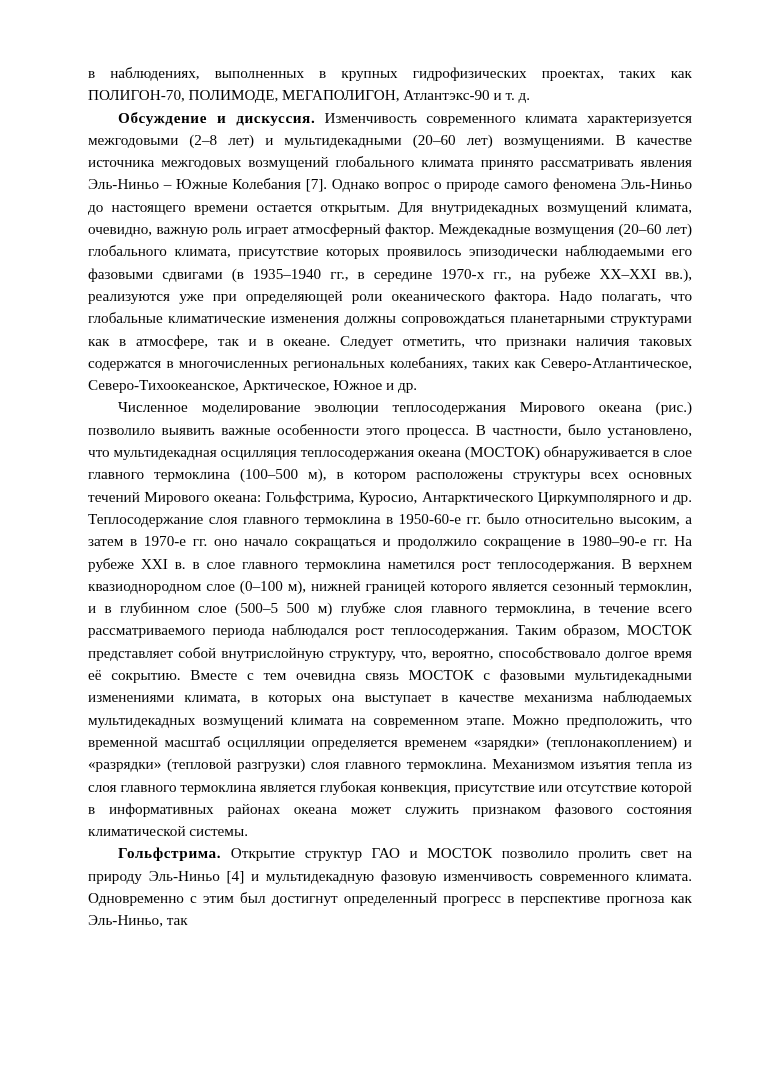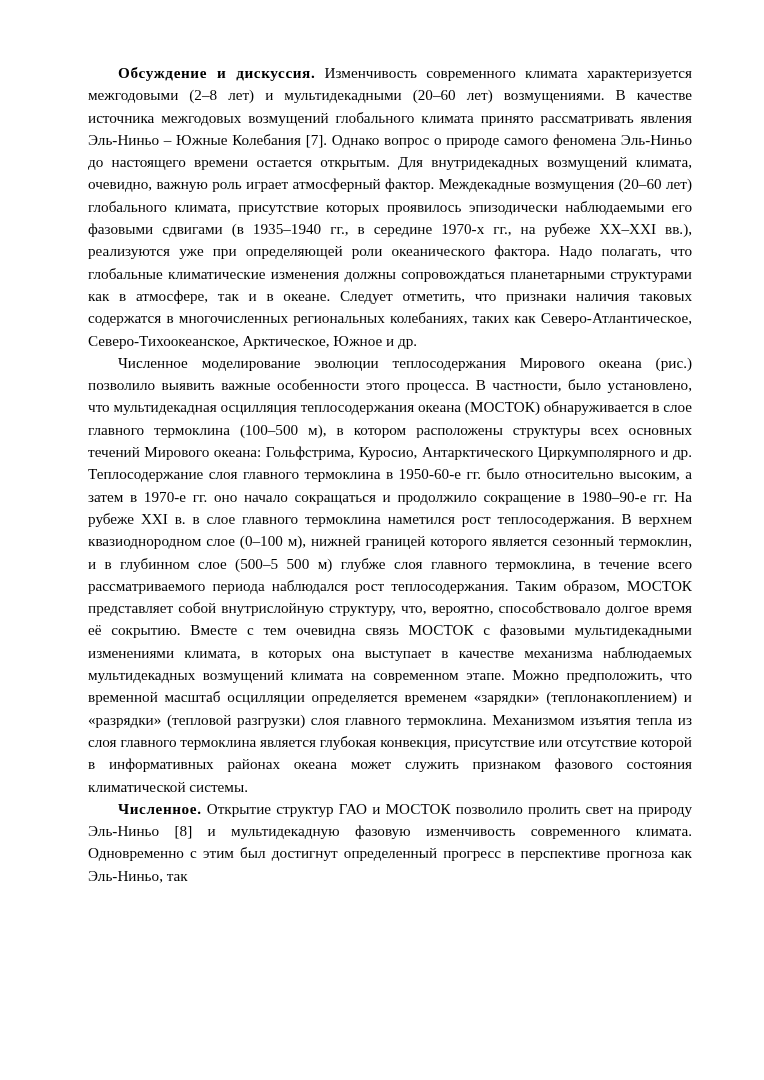--- a/index.html
+++ b/index.html
@@ -47,28 +47,31 @@
     font-size: 13.5px;
     line-height: 16px;
   }
 </style>
 </head>
 <body>
 
 <div class="page">
   <div class="body-text">
 
+    <p>
+      <span>в наблюдениях, выполненных в крупных гидрофизических проектах, таких как ПОЛИГОН-70, ПОЛИМОДЕ, МЕГАПОЛИГОН, Атлантэкс-90 и т. д.</span>
+    </p>
 
     <p class="indent">
       <span class="runin">Обсуждение и дискуссия.</span><span> Изменчивость современного климата характеризуется межгодовыми (2–8 лет) и мультидекадными (20–60 лет) возмущениями. В качестве источника межгодовых возмущений глобального климата принято рассматривать явления Эль-Ниньо – Южные Колебания [7]. Однако вопрос о природе самого феномена Эль-Ниньо до настоящего времени остается открытым. Для внутридекадных возмущений климата, очевидно, важную роль играет атмосферный фактор. Междекадные возмущения (20–60 лет) глобального климата, присутствие которых проявилось эпизодически наблюдаемыми его фазовыми сдвигами (в 1935–1940 гг., в середине 1970-х гг., на рубеже XX–XXI вв.), реализуются уже при определяющей роли океанического фактора. Надо полагать, что глобальные климатические изменения должны сопровождаться планетарными структурами как в атмосфере, так и в океане. Следует отметить, что признаки наличия таковых содержатся в многочисленных региональных колебаниях, таких как Северо-Атлантическое, Северо-Тихоокеанское, Арктическое, Южное и др.</span>
     </p>
 
     <p class="indent">
       <span>Численное моделирование эволюции теплосодержания Мирового океана (рис.) позволило выявить важные особенности этого процесса. В частности, было установлено, что мультидекадная осцилляция теплосодержания океана (МОСТОК) обнаруживается в слое главного термоклина (100–500 м), в котором расположены структуры всех основных течений Мирового океана: Гольфстрима, Куросио, Антарктического Циркумполярного и др. Теплосодержание слоя главного термоклина в 1950-60-е гг. было относительно высоким, а затем в 1970-е гг. оно начало сокращаться и продолжило сокращение в 1980–90-е гг. На рубеже XXI в. в слое главного термоклина наметился рост теплосодержания. В верхнем квазиоднородном слое (0–100 м), нижней границей которого является сезонный термоклин, и в глубинном слое (500–5 500 м) глубже слоя главного термоклина, в течение всего рассматриваемого периода наблюдался рост теплосодержания. Таким образом, МОСТОК представляет собой внутрислойную структуру, что, вероятно, способствовало долгое время её сокрытию. Вместе с тем очевидна связь МОСТОК с фазовыми мультидекадными изменениями климата, в которых она выступает в качестве механизма наблюдаемых мультидекадных возмущений климата на современном этапе. Можно предположить, что временной масштаб осцилляции определяется временем «зарядки» (теплонакоплением) и «разрядки» (тепловой разгрузки) слоя главного термоклина. Механизмом изъятия тепла из слоя главного термоклина является глубокая конвекция, присутствие или отсутствие которой в информативных районах океана может служить признаком фазового состояния климатической системы.</span>
     </p>
 
     <p class="indent">
-      <span class="runin">Численное.</span><span> Открытие структур ГАО и МОСТОК позволило пролить свет на природу Эль-Ниньо [8] и мультидекадную фазовую изменчивость современного климата. Одновременно с этим был достигнут определенный прогресс в перспективе прогноза как Эль-Ниньо, так</span>
+      <span class="runin">Гольфстрима.</span><span> Открытие структур ГАО и МОСТОК позволило пролить свет на природу Эль-Ниньо [4] и мультидекадную фазовую изменчивость современного климата. Одновременно с этим был достигнут определенный прогресс в перспективе прогноза как Эль-Ниньо, так</span>
     </p>
 
   </div>
 
 </div>
 
 </body></html>

